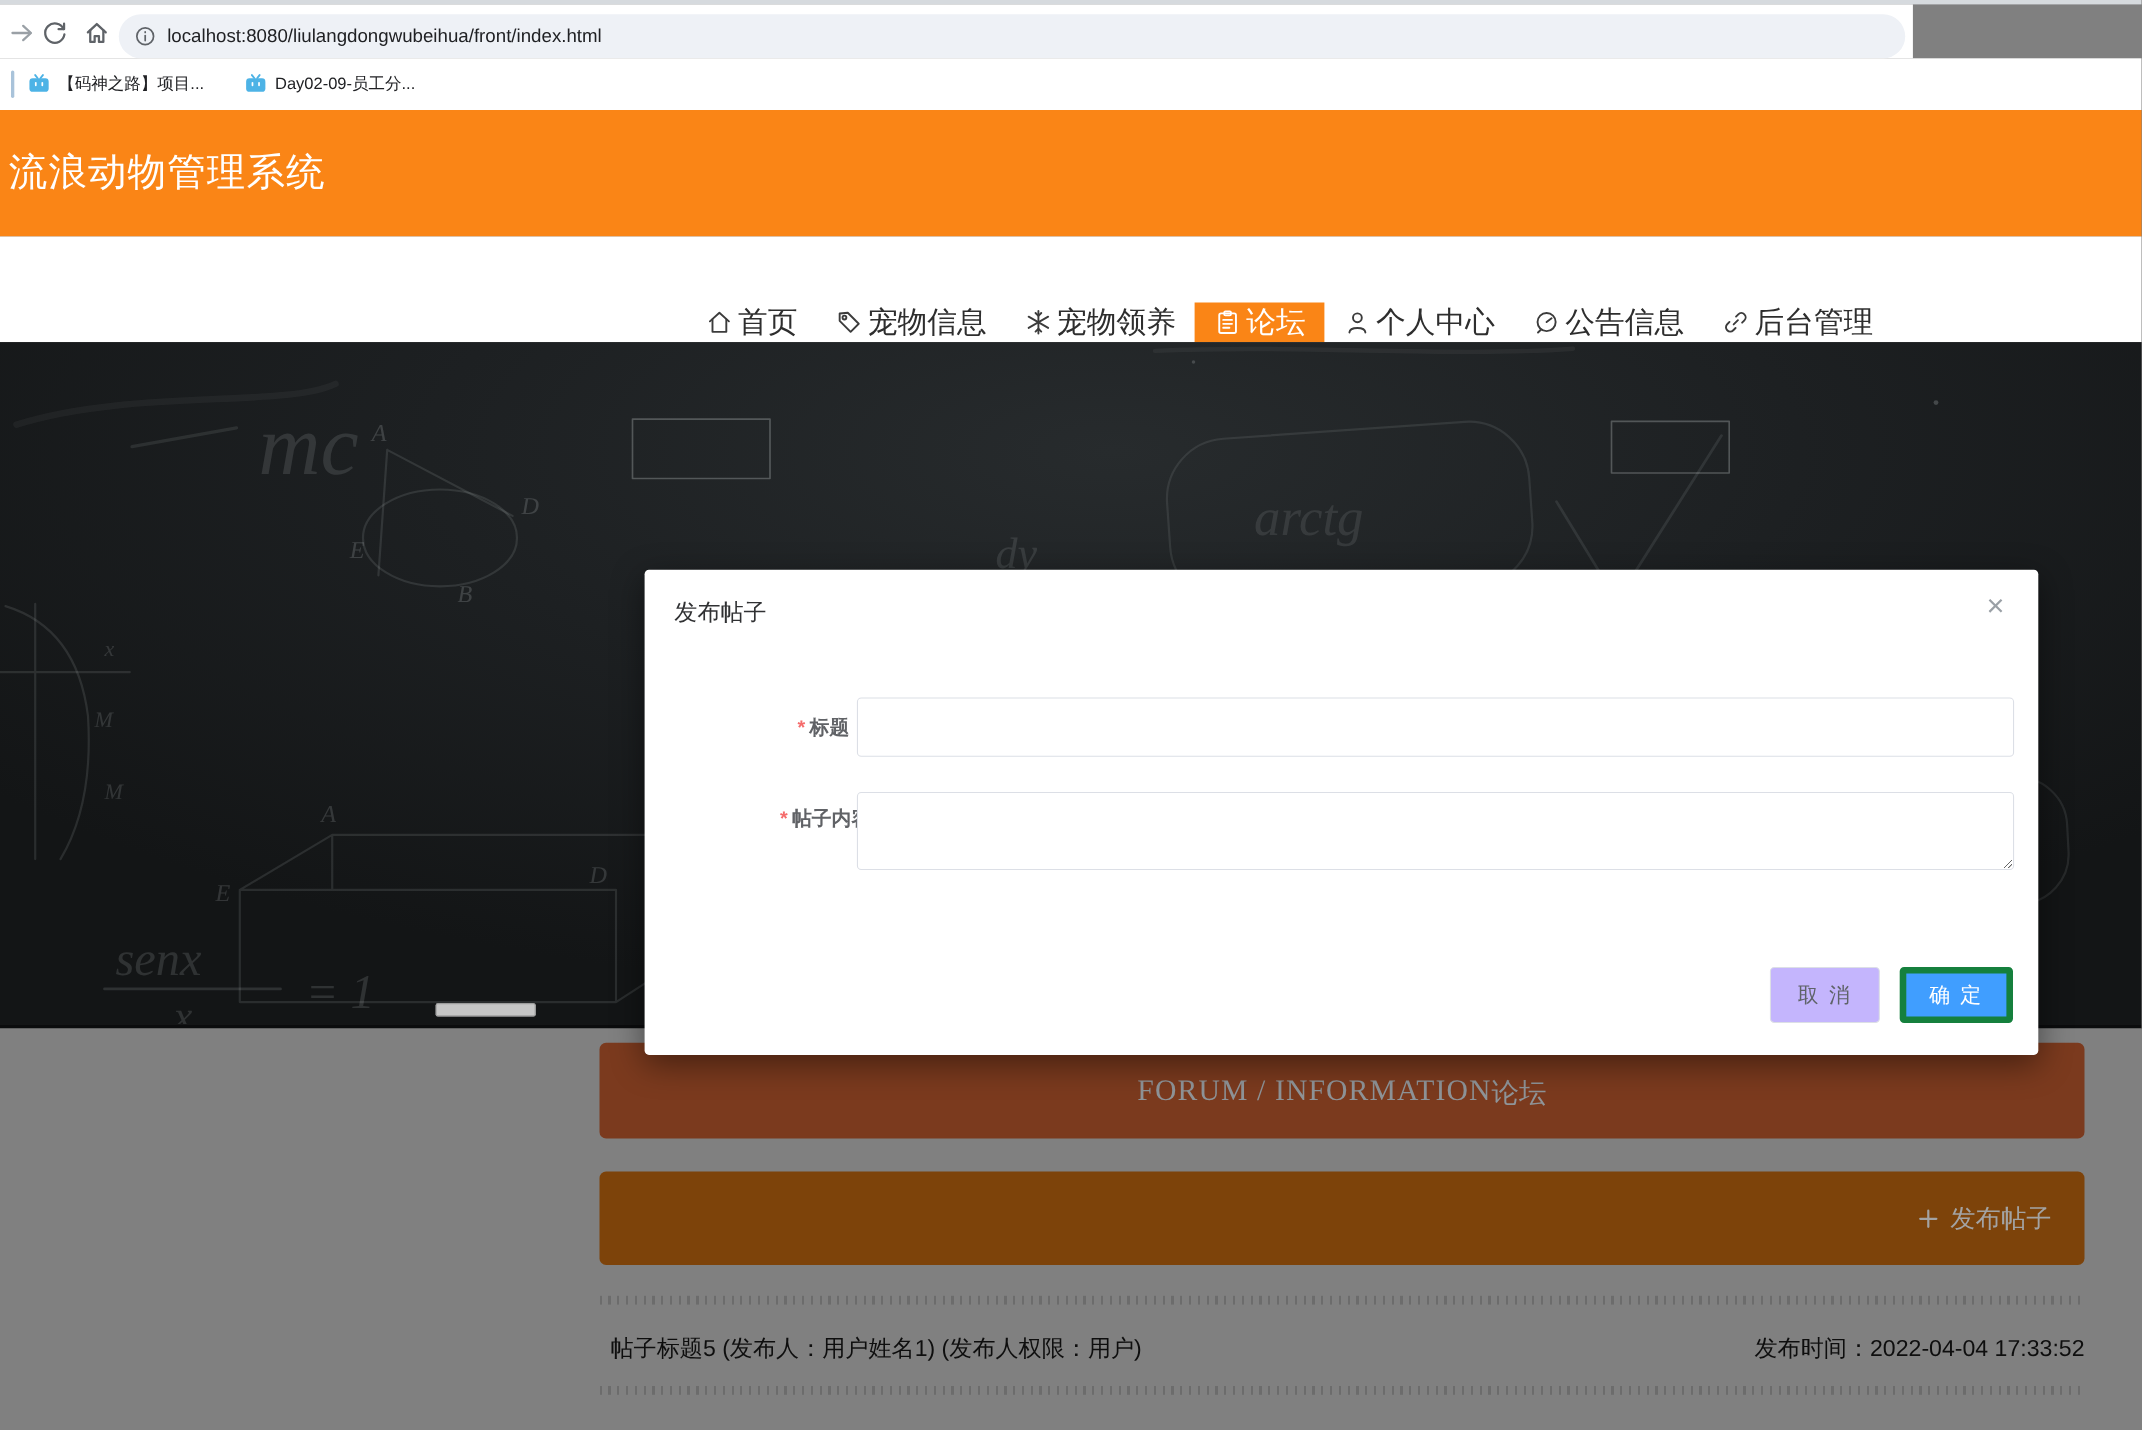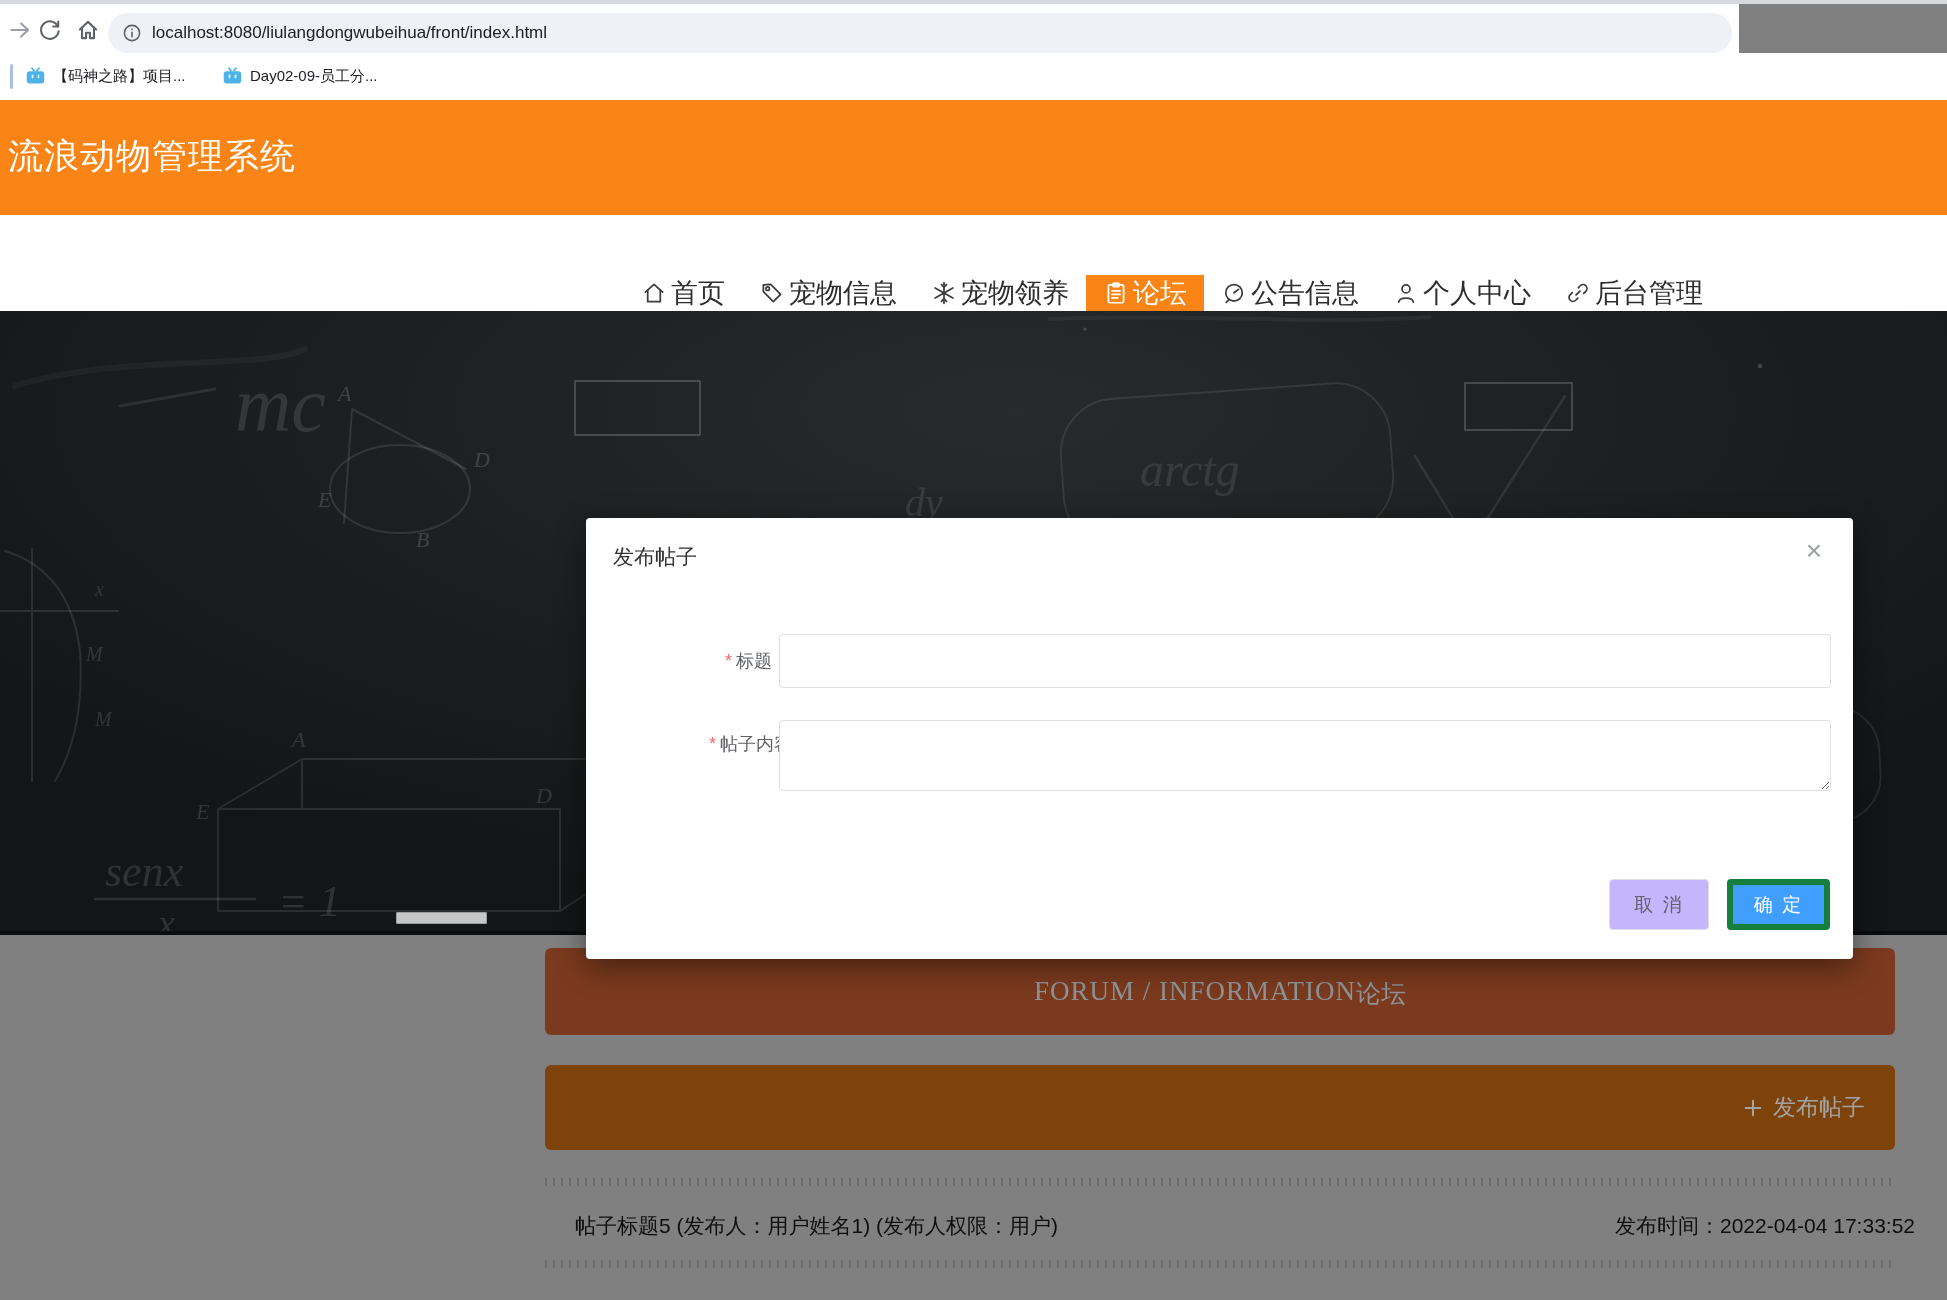--- a/index.html
+++ b/index.html
@@ -88,37 +88,37 @@
   #new-post-btn svg { width: 22px; height: 22px; stroke: #a3a3a3; stroke-width: 2.2; stroke-linecap: round; }
   .dotted-sep {
     position: absolute; left: 545px; width: 1350px; height: 8px;
     background: repeating-linear-gradient(90deg, #6c6c6c 0 2px, transparent 2px 8px);
   }
   #sep-top { top: 243px; }
   #sep-bottom { top: 325px; }
   #post-row {
     position: absolute; left: 555px; top: 271px; width: 1340px; height: 40px;
     display: flex; justify-content: space-between; align-items: center;
-    font-size: 21px; color: #0e0e0e; font-weight: 500; margin-left: 20px;
+    font-size: 21px; color: #0e0e0e; font-weight: 500;
   }
 
   
   #dialog {
     left: 586px; top: 518px; width: 1267px; height: 441px; background: #ffffff;
     border-radius: 4px; box-shadow: 0 8px 30px rgba(0,0,0,0.45); z-index: 40;
   }
   #dialog-title { position: absolute; left: 27px; top: 25px; font-size: 21px; color: #303133; }
   #dialog-close {
     position: absolute; right: 22px; top: 16px; width: 34px; height: 34px;
     font-size: 28px; line-height: 34px; text-align: center; color: #9aa0a6; cursor: pointer;
     font-weight: 300;
   }
   .form-label {
     position: absolute; left: 0; width: 186px; text-align: right;
-    font-size: 18px; color: #606266;
+    font-size: 18px; color: #606266; font-weight: bold;
   }
   .form-label .req { color: #f56c6c; margin-right: 4px; }
   #label-title { top: 116px; height: 54px; line-height: 54px; }
   #label-content { top: 202px; padding-top: 12px; margin-left: 20px; }
   #input-title {
     position: absolute; left: 193px; top: 116px; width: 1052px; height: 54px;
     border: 1px solid #dcdfe6; border-radius: 4px; font-size: 17px; padding: 0 15px;
     color: #606266; outline: none; font-family: inherit; background: #fff;
   }
   #textarea-content {
@@ -233,32 +233,32 @@
         <rect x="5" y="4.5" width="14" height="16.5" rx="1.5"></rect>
         <rect x="9.2" y="2.8" width="5.6" height="3.4" rx="1"></rect>
         <line x1="8.3" y1="10" x2="15.7" y2="10"></line>
         <line x1="8.3" y1="13.3" x2="15.7" y2="13.3"></line>
         <line x1="8.3" y1="16.6" x2="13.5" y2="16.6"></line>
       </svg>
     <span>论坛</span>
   </div>
   <div class="nav-item">
     <svg viewBox="0 0 24 24">
+        <circle cx="12" cy="8.2" r="3.7"></circle>
+        <path d="M5.3 20.5 C5.8 15.6 18.2 15.6 18.7 20.5"></path>
+      </svg>
+    <span>个人中心</span>
+  </div>
+  <div class="nav-item">
+    <svg viewBox="0 0 24 24">
         <circle cx="12" cy="11.8" r="7.6"></circle>
         <line x1="12" y1="11.8" x2="16.2" y2="8.6"></line>
         <line x1="4.8" y1="20.6" x2="7" y2="18.5"></line>
       </svg>
     <span>公告信息</span>
-  </div>
-  <div class="nav-item">
-    <svg viewBox="0 0 24 24">
-        <circle cx="12" cy="8.2" r="3.7"></circle>
-        <path d="M5.3 20.5 C5.8 15.6 18.2 15.6 18.7 20.5"></path>
-      </svg>
-    <span>个人中心</span>
   </div>
   <div class="nav-item">
     <svg viewBox="0 0 24 24">
         <path d="M10.2 13.8 L13.8 10.2"></path>
         <path d="M12.2 7.2 l1.9 -1.9 a3.6 3.6 0 0 1 5.1 5.1 l-1.9 1.9"></path>
         <path d="M11.8 16.8 l-1.9 1.9 a3.6 3.6 0 0 1 -5.1 -5.1 l1.9 -1.9"></path>
       </svg>
     <span>后台管理</span>
   </div>
 </div>

